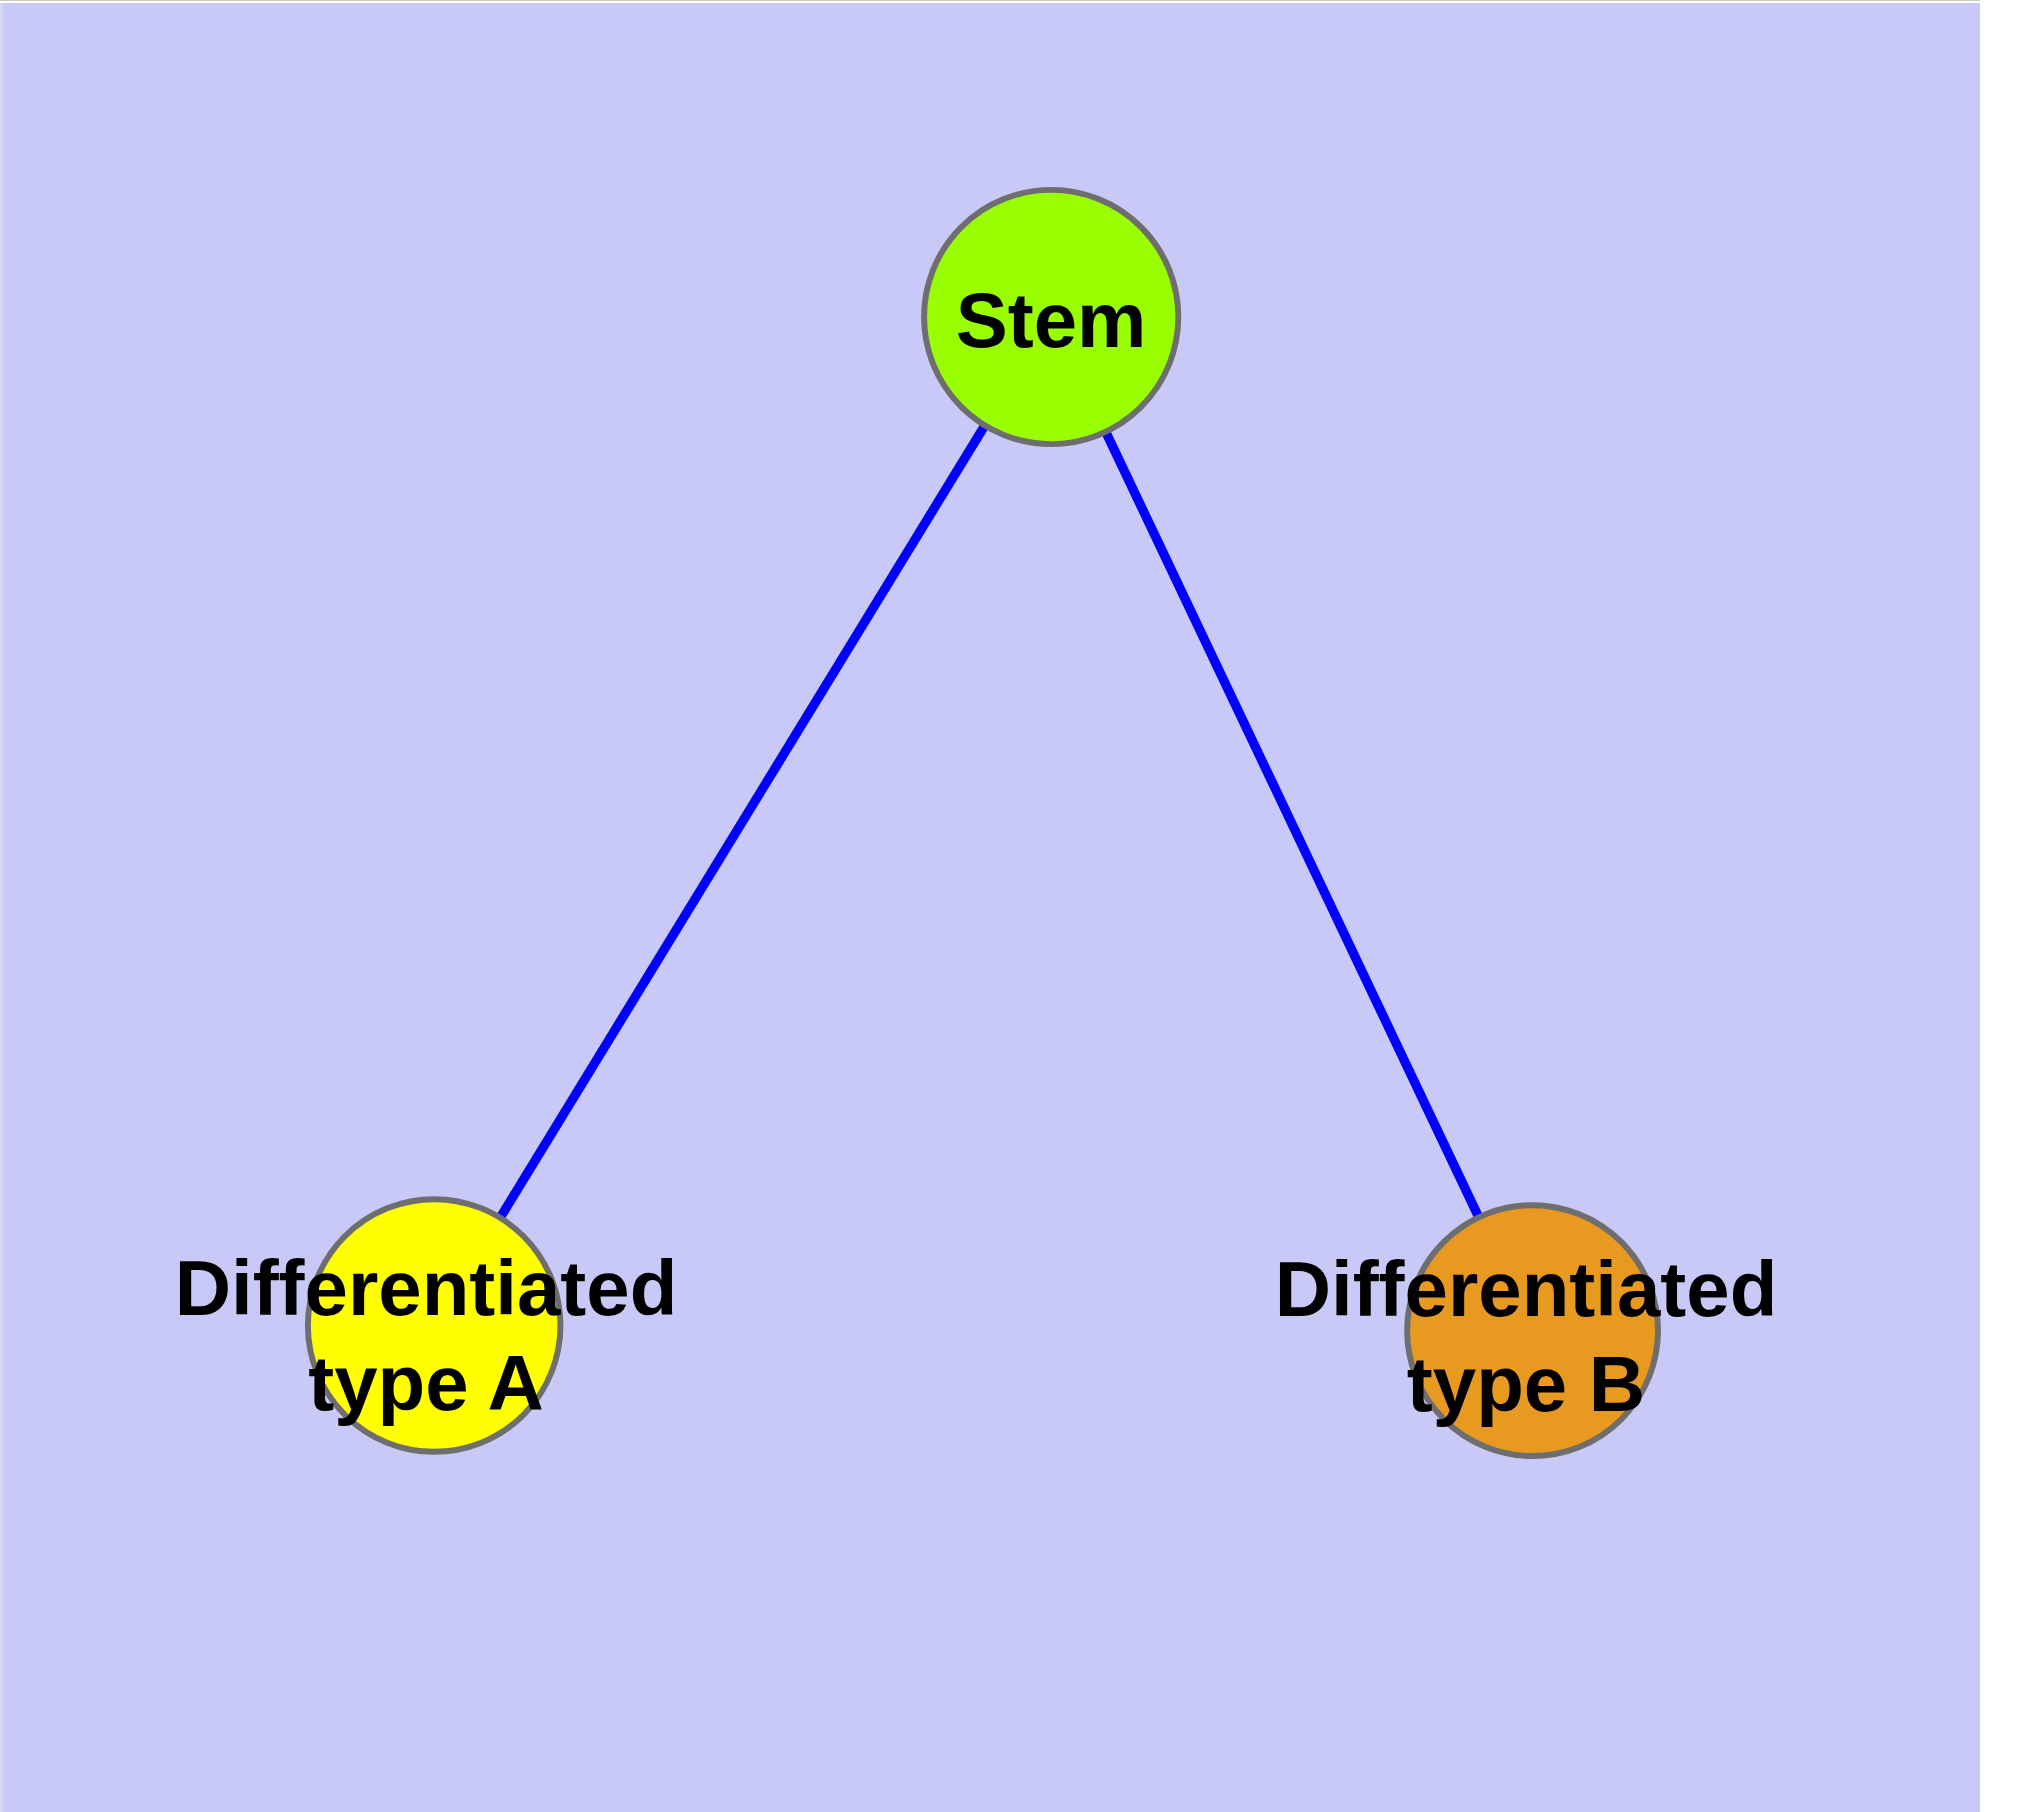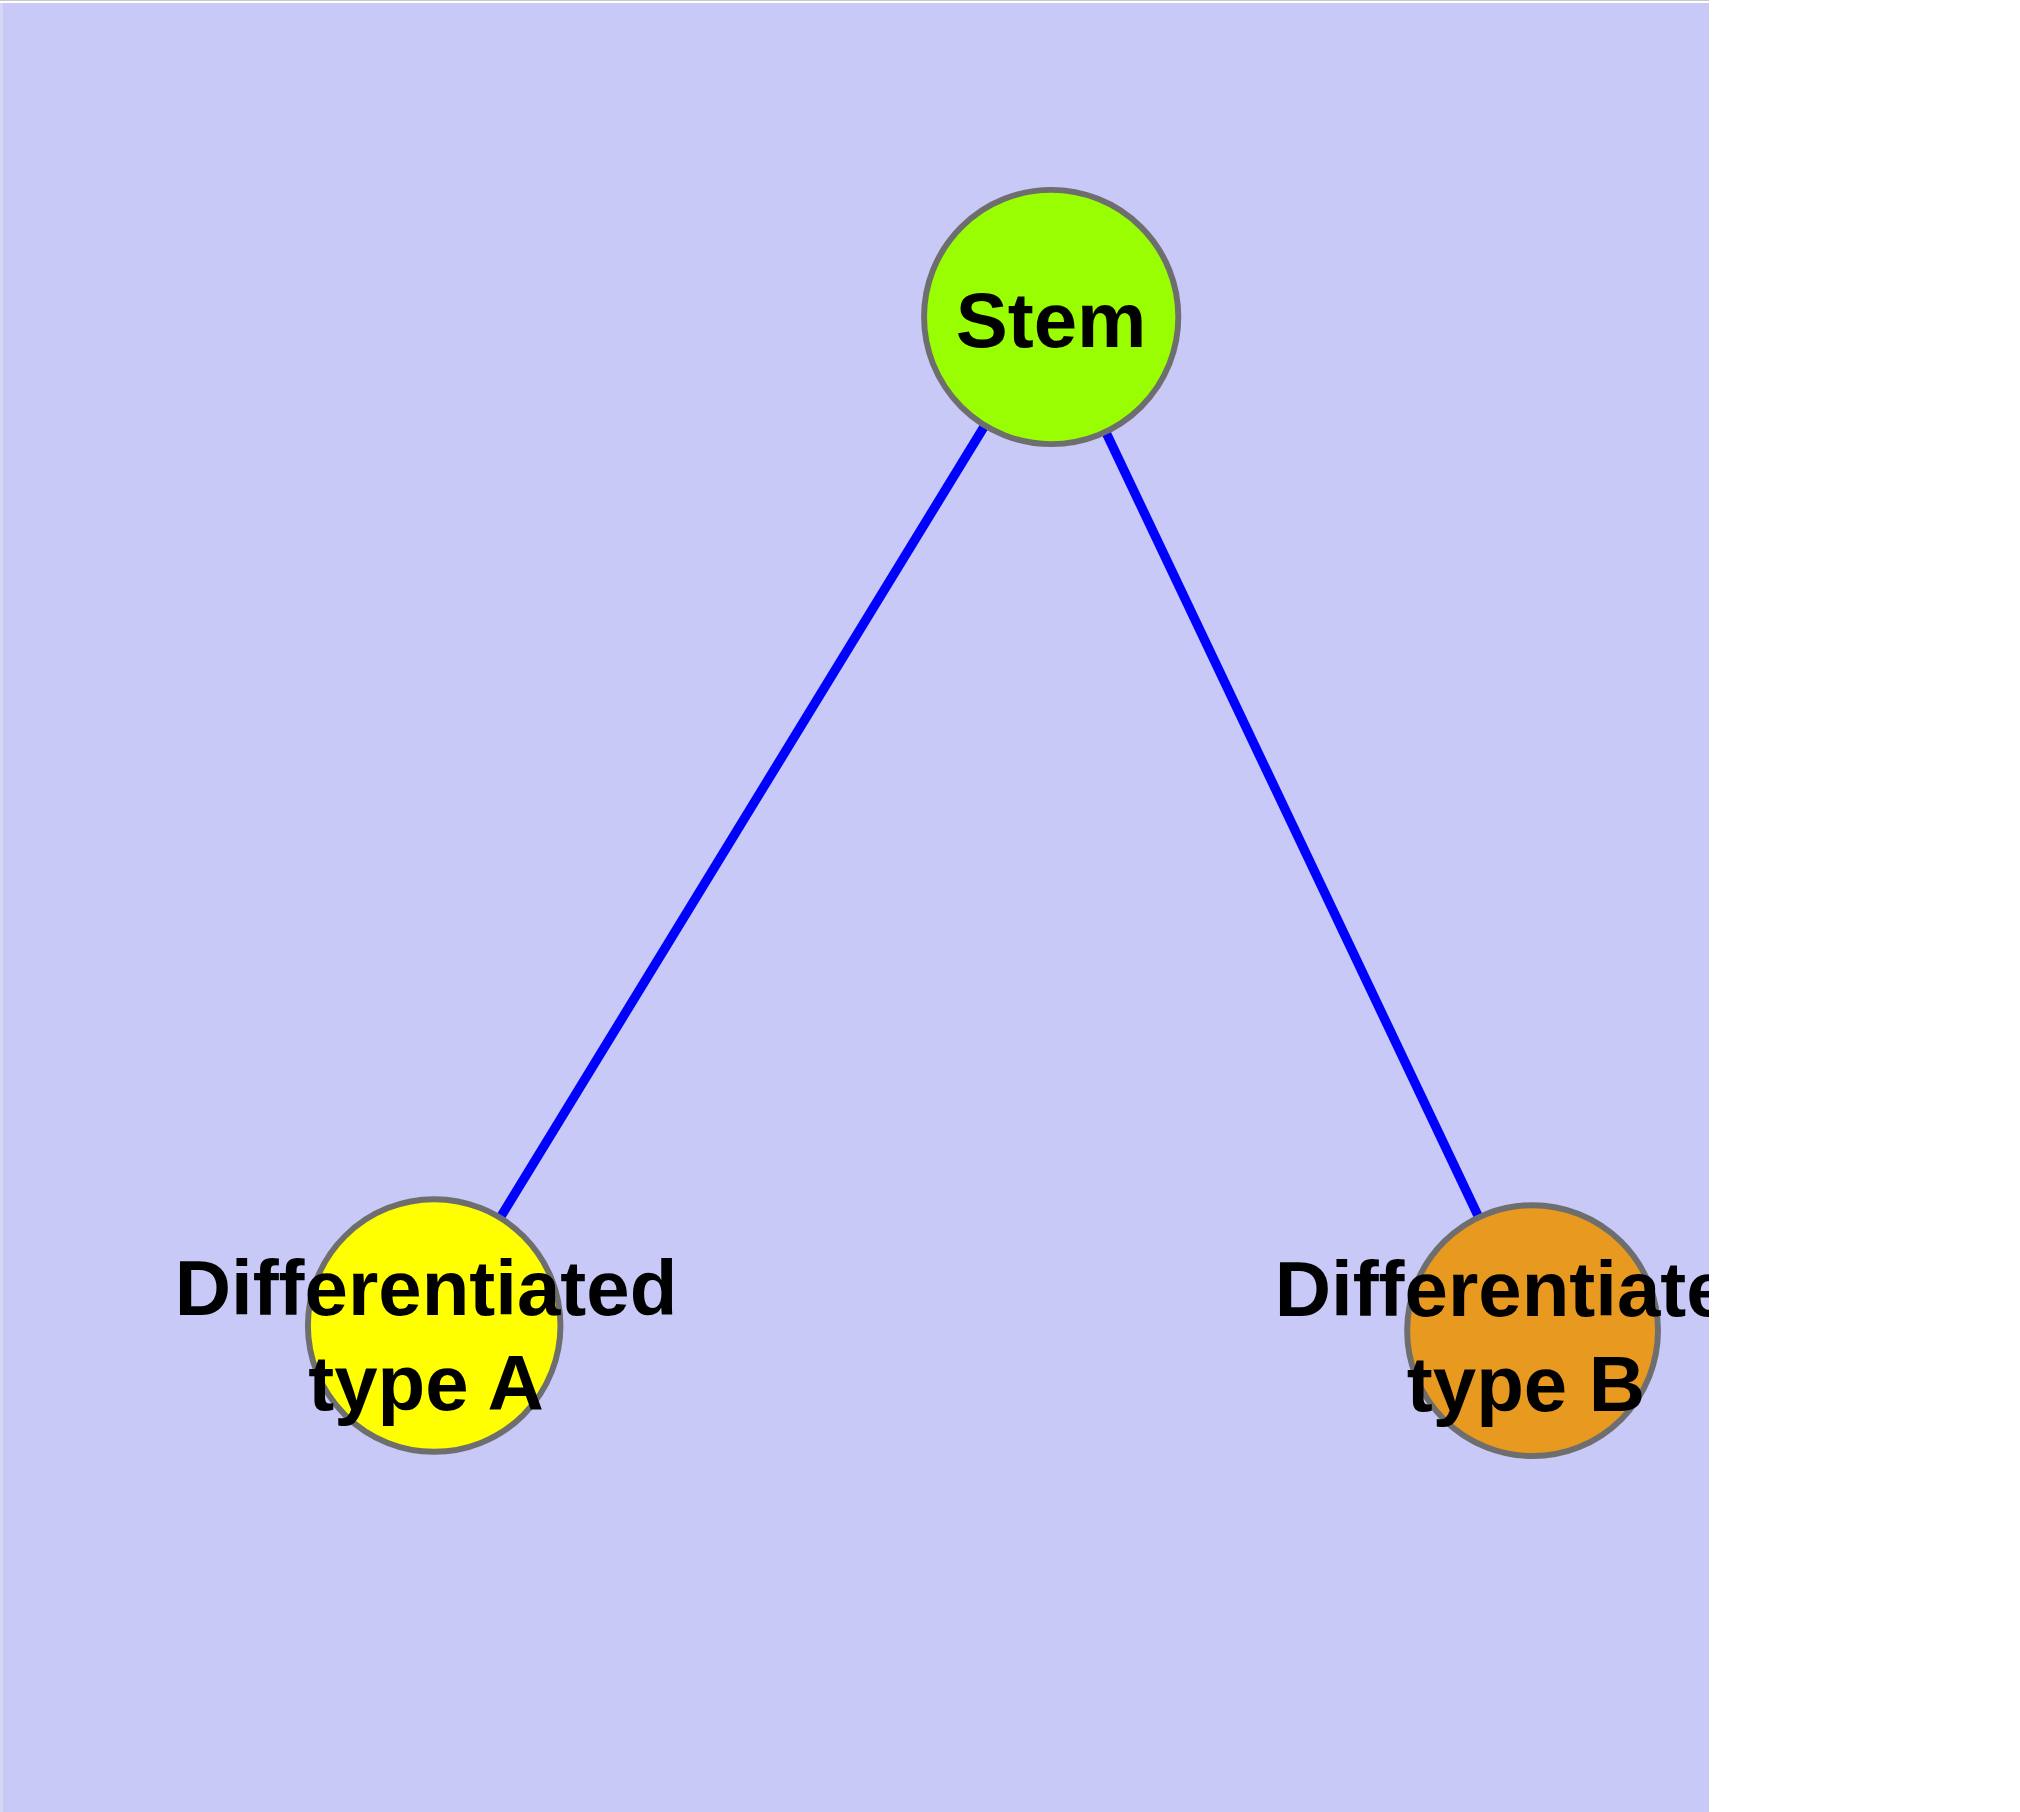--- a/index.html
+++ b/index.html
@@ -4,21 +4,21 @@
 <style>
   html, body {
     margin: 0;
     padding: 0;
   }
   body {
     font-family: "Liberation Sans", "DejaVu Sans", sans-serif;
   }
   .canvas {
     position: relative;
-    width: 1709px;
+    width: 1980px;
     height: 1812px;
     overflow: hidden;
     background: #C9C9F8; 
   }
   .window-edge-top {
     position: absolute;
     left: 0; top: 0;
     width: 100%; height: 3.4px;
     background: #FFFFFF;
     border-top: 0.8px solid #C8C8C8;

